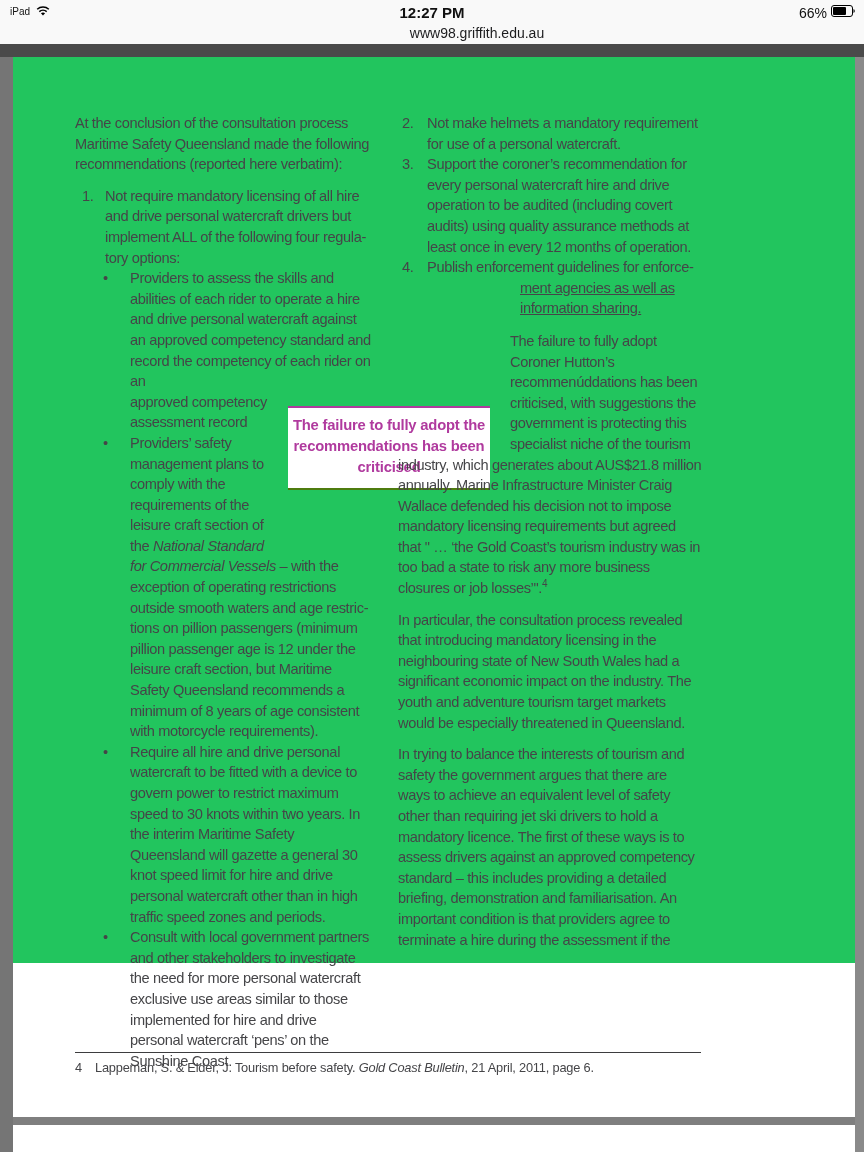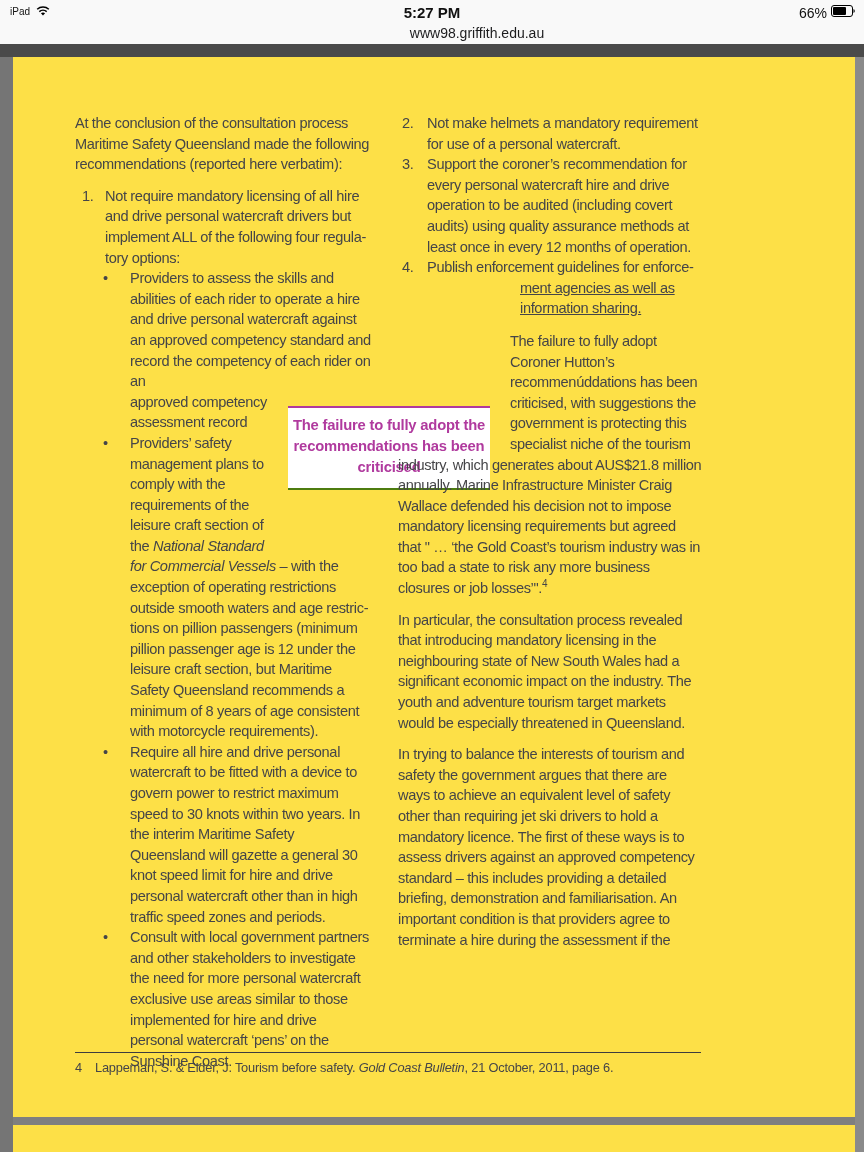--- a/index.html
+++ b/index.html
@@ -12,21 +12,21 @@
   .status-bar{
     position:absolute;top:0;left:0;width:864px;height:44px;
     background:#f9f9f9;color:#111;
   }
   .sb-left{position:absolute;left:10px;top:5px;display:flex;align-items:center;gap:5px;font-size:10px;}
   .sb-time{position:absolute;top:4px;left:0;width:100%;text-align:center;font-size:15px;font-weight:700;}
   .sb-url{position:absolute;top:25px;left:0;width:100%;text-align:center;font-size:14px;color:#1c1c1e;padding-left:45px;}
   .sb-right{position:absolute;right:8px;top:5px;display:flex;align-items:flex-start;gap:4px;font-size:14px;}
   .top-divider{position:absolute;top:44px;left:0;width:864px;height:13px;background:#4a4a4a;}
   
-  .viewport{position:absolute;top:57px;left:0;width:864px;height:1095px;background:#fde047;}
+  .viewport{position:absolute;top:57px;left:0;width:864px;height:906px;background:#22c55e;}
   .edge-left{position:absolute;top:57px;left:0;width:13px;height:1095px;background:#757575;}
   .edge-right{position:absolute;top:57px;right:0;width:9px;height:1095px;background:#8a8a8a;}
   .page-separator{position:absolute;top:1060px;left:0;width:864px;height:8px;background:#7f7f7f;}
   
   .doc{font-size:14.6px;line-height:20.6px;letter-spacing:-0.35px;color:#454548;}
   .col-left{position:absolute;left:75px;top:56px;width:298px;}
   .col-right{position:absolute;left:398px;top:56px;width:304px;}
   .doc p{margin:0 0 11px 0;}
   .intro{margin-bottom:13px;}
   .li{display:flex;align-items:flex-start;}
@@ -63,21 +63,21 @@
   <div class="sb-left">
     <span>iPad</span>
     <span class="icon">
       <svg width="16" height="12" viewBox="0 0 16 12">
         <path d="M8 10.6 L5.9 8.3 a3.2 3.2 0 0 1 4.2 0 Z" fill="#000"></path>
         <path d="M4.3 6.6 a5.6 5.6 0 0 1 7.4 0" stroke="#000" stroke-width="1.5" fill="none"></path>
         <path d="M2.2 4.3 a8.6 8.6 0 0 1 11.6 0" stroke="#000" stroke-width="1.5" fill="none"></path>
       </svg>
     </span>
   </div>
-  <div class="sb-time">5:27 PM</div>
+  <div class="sb-time">12:27 PM</div>
   <div class="sb-url">
     <span>www98.griffith.edu.au</span>
   </div>
   <div class="sb-right">
     <span>66%</span>
     <span class="icon">
       <svg width="25" height="12" viewBox="0 0 25 12">
         <rect x="0.5" y="0.5" width="21" height="11" rx="2.5" fill="none" stroke="#000" stroke-width="1"></rect>
         <rect x="2" y="2" width="13" height="8" rx="1" fill="#000"></rect>
         <path d="M22.5 4 a2.2 2.2 0 0 1 0 4 Z" fill="#000"></path>
@@ -154,21 +154,21 @@
       <span class="hutton-narrow">The failure to fully adopt Coroner Hutton’s recommenúddations has been criticised, with suggestions the govern­ment is protecting this specialist niche of the tourism</span>
       <span>industry, which generates about AUS$21.8 million annually. Marine Infrastructure Minister Craig Wallace defended his decision not to impose mandatory licensing requirements but agreed that " … ‘the Gold Coast’s tourism indus­try was in too bad a state to risk any more business closures or job losses’".</span><sup>4</sup>
     </p>
 
     <p>In particular, the consultation process revealed that introducing mandatory licensing in the neighbouring state of New South Wales had a significant economic impact on the industry. The youth and adventure tourism target markets would be especially threatened in Queensland.</p>
     <p>In trying to balance the interests of tourism and safety the government argues that there are ways to achieve an equivalent level of safety other than requiring jet ski drivers to hold a mandatory licence. The first of these ways is to assess drivers against an approved competency standard – this includes providing a detailed briefing, demonstration and familiarisation. An important condition is that providers agree to terminate a hire during the assessment if the</p>
   </div>
 
   <div class="footnote-rule"></div>
   <div class="footnote">
-    <span class="fn-num">4</span><span>Lappeman, S. &amp; Elder, J. Tourism before safety. </span><em>Gold Coast Bulletin</em><span>, 21 October, 2011, page 6.</span>
+    <span class="fn-num">4</span><span>Lappeman, S. &amp; Elder, J. Tourism before safety. </span><em>Gold Coast Bulletin</em><span>, 21 April, 2011, page 6.</span>
   </div>
 
   <div class="page-separator"></div>
 
 </div>
 
 <div class="edge-left"></div>
 <div class="edge-right"></div>
 
 </body></html>

